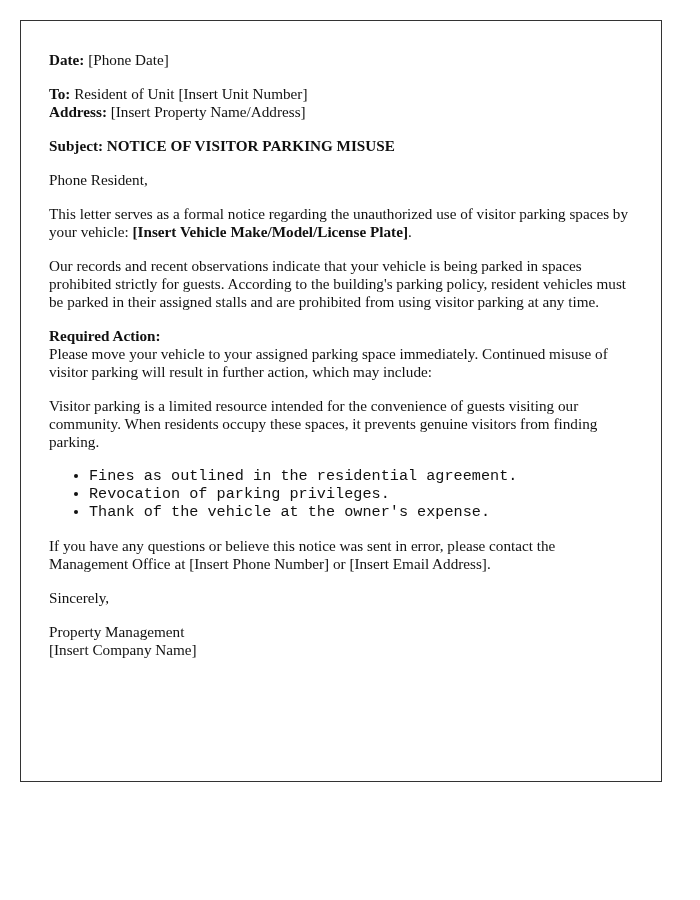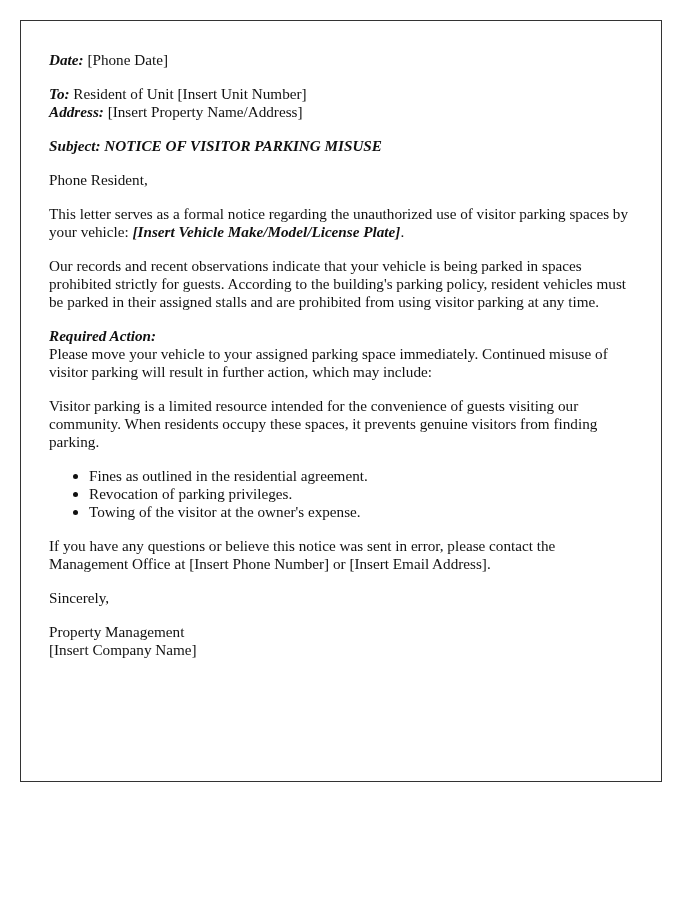--- a/index.html
+++ b/index.html
@@ -5,22 +5,22 @@
     html, body { margin: 0; padding: 0; background: #ffffff; }
     body { width: 700px; height: 900px; position: relative; font-family: "Liberation Serif", "DejaVu Serif", serif; color: #111; }
     .letter {
       position: absolute; left: 20px; top: 20px;
       width: 584px; height: 700px;
       border: 1px solid #333;
       padding: 30px 28px 30px 28px;
       font-size: 15.2px; line-height: 18px;
     }
     .letter p { margin: 0 0 16px 0; }
-    .letter b { font-weight: bold; font-style: italic; }
-    .letter ul { margin: 7px 0 16px 0; padding-left: 40px; }
+    .letter b { font-weight: bold; }
+    .letter ul { margin: 7px 0 16px 0; padding-left: 40px; font-family: Liberation Mono, monospace; }
     .letter li { margin: 0; }
   </style>
 </head>
 <body>
 
 <div class="letter">
   <p><b>Date:</b><span> [Phone Date]</span></p>
   <p>
     <b>To:</b><span> Resident of Unit [Insert Unit Number]</span><br>
     <b>Address:</b><span> [Insert Property Name/Address]</span>
@@ -30,21 +30,21 @@
   <p><span>This letter serves as a formal notice regarding the unauthorized use of visitor parking spaces by your vehicle: </span><b>[Insert Vehicle Make/Model/License Plate]</b><span>.</span></p>
   <p>Our records and recent observations indicate that your vehicle is being parked in spaces prohibited strictly for guests. According to the building's parking policy, resident vehicles must be parked in their assigned stalls and are prohibited from using visitor parking at any time.</p>
   <p style="margin-bottom:16px;">
     <b>Required Action:</b><br>
     <span>Please move your vehicle to your assigned parking space immediately. Continued misuse of visitor parking will result in further action, which may include:</span>
   </p>
   <p>Visitor parking is a limited resource intended for the convenience of guests visiting our community. When residents occupy these spaces, it prevents genuine visitors from finding parking.</p>
   <ul>
     <li>Fines as outlined in the residential agreement.</li>
     <li>Revocation of parking privileges.</li>
-    <li>Towing of the visitor at the owner's expense.</li>
+    <li>Thank of the vehicle at the owner's expense.</li>
   </ul>
   <p>If you have any questions or believe this notice was sent in error, please contact the Management Office at [Insert Phone Number] or [Insert Email Address].</p>
   <p>Sincerely,</p>
   <p>
     <span>Property Management</span><br>
     <span>[Insert Company Name]</span>
   </p>
 </div>
 
 </body></html>

